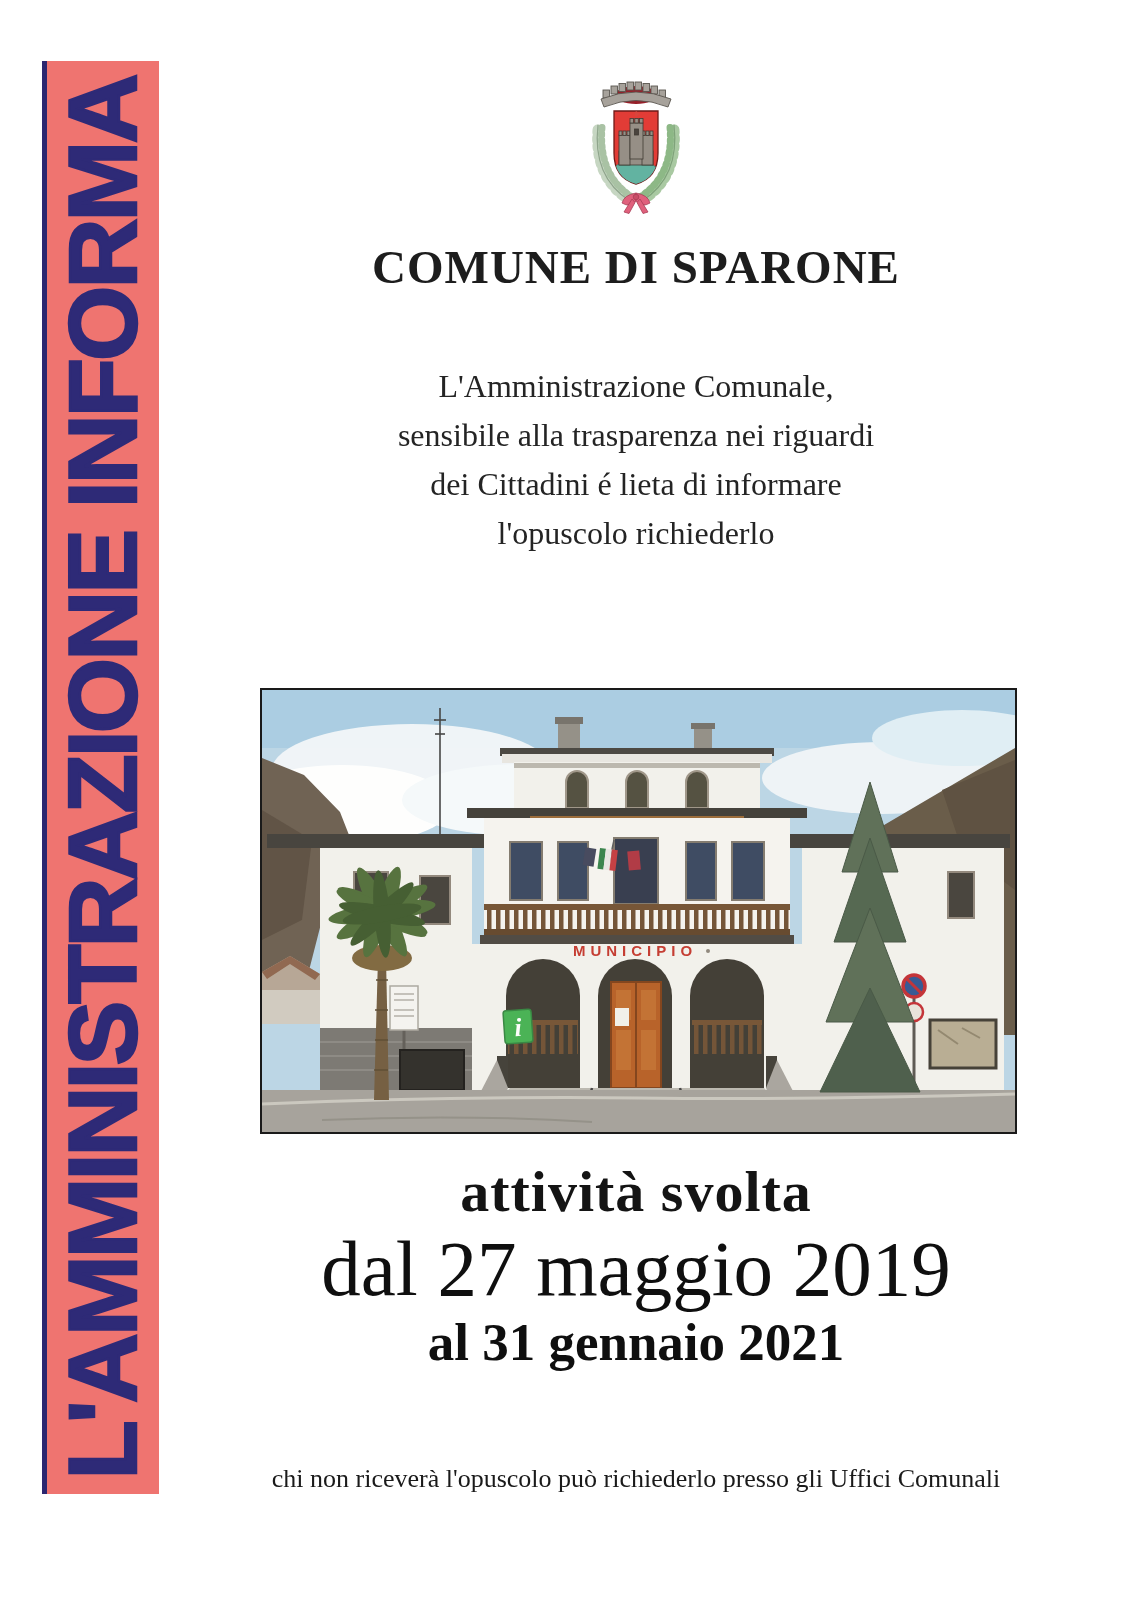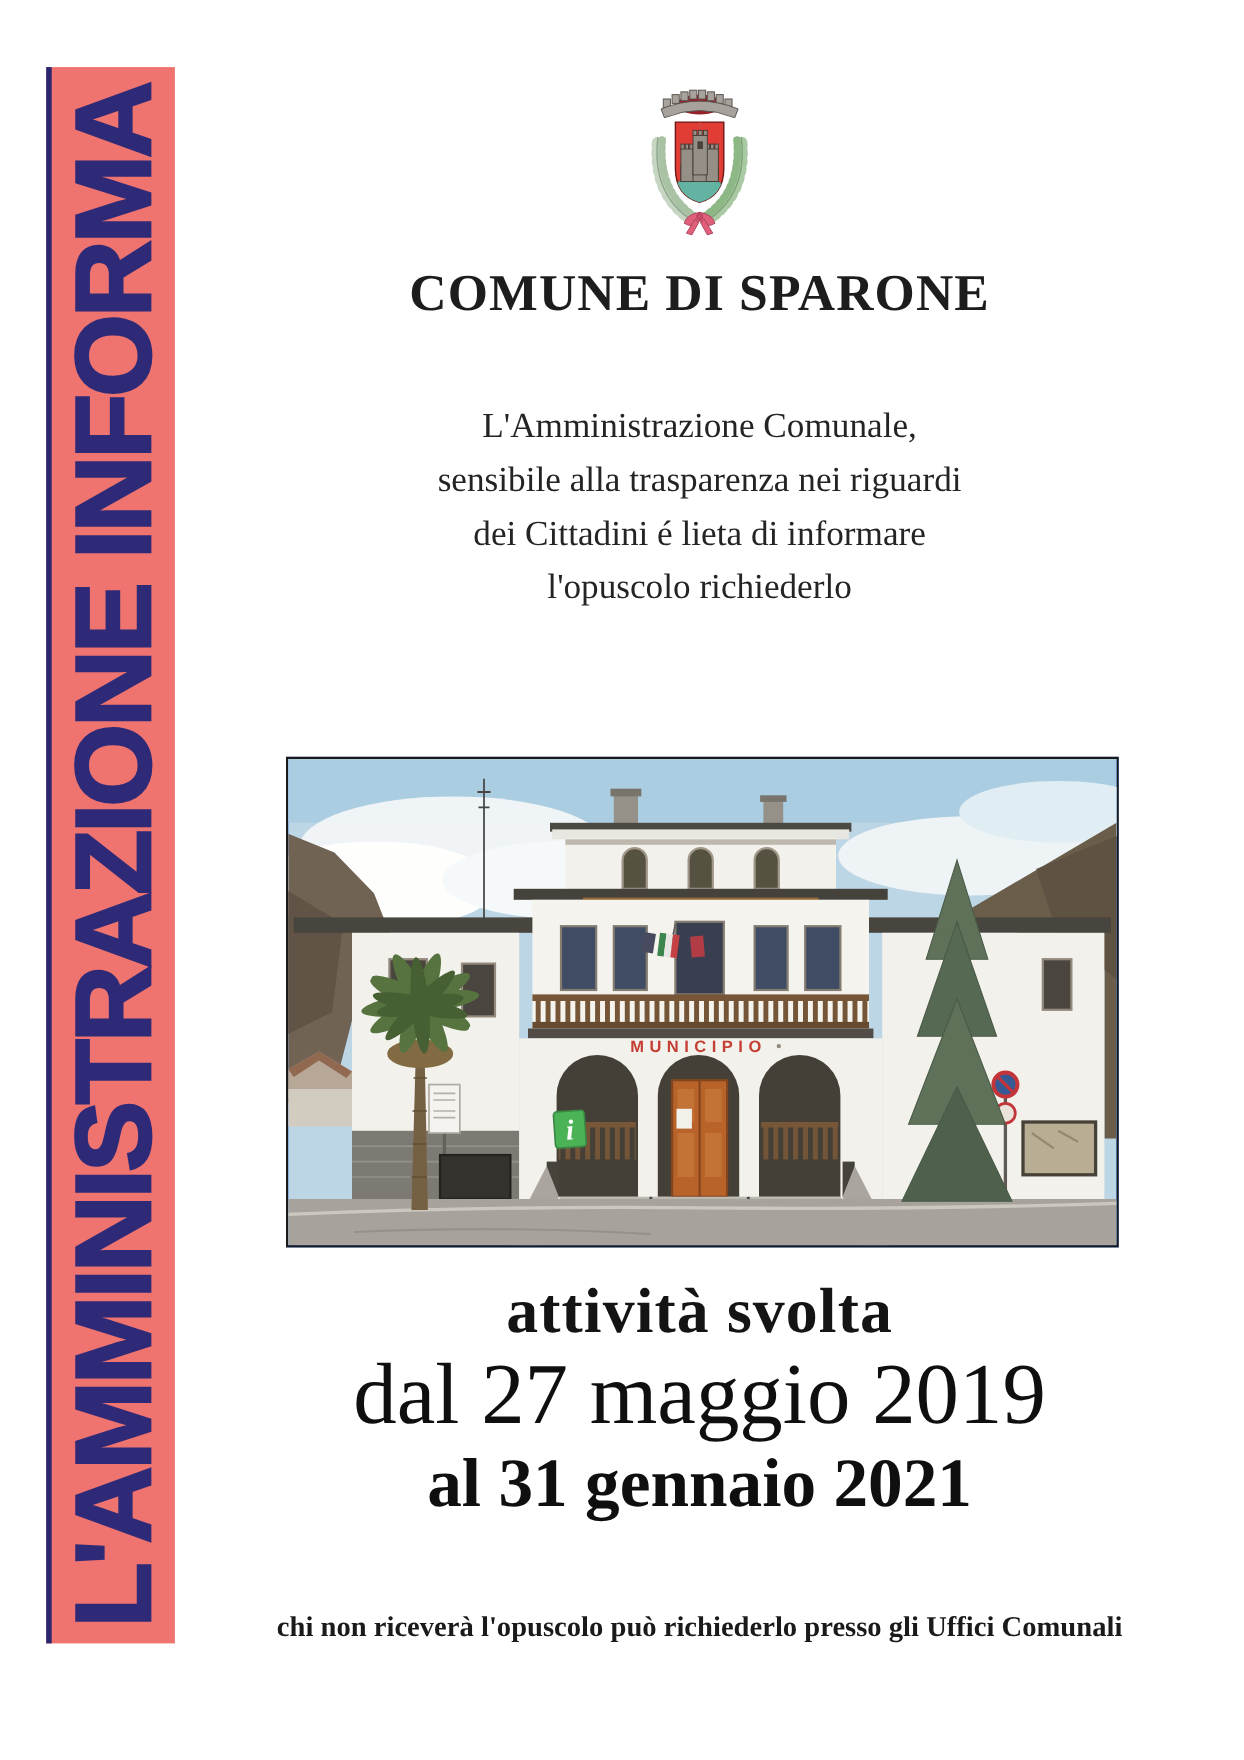--- a/index.html
+++ b/index.html
@@ -53,46 +53,46 @@
     left:0;top:362px;width:100%;
     font-size:32px;line-height:49px;
     color:#242424;
   }
   .photo-frame{
     position:absolute;
     left:119px;top:688px;   
     width:753px;height:442px;
     border:2px solid #1a1a1a;
     box-sizing:content-box;
-    background:#3b82f6;
+    background:#8b5cf6;
   }
   .photo-frame svg{display:block;}
   .activity{
     position:absolute;
     left:0;top:1158px;width:100%;
     font-size:58px;font-weight:700;
     letter-spacing:1px;
     color:#141414;
   }
   .date-line1{
     position:absolute;
     left:0;top:1224px;width:100%;
     font-size:79px;font-weight:400;
     color:#0f0f0f;
   }
   .date-line2{
     position:absolute;
     left:0;top:1312px;width:100%;
-    font-size:63px;font-weight:700;
+    font-size:53px;font-weight:700;
     color:#0f0f0f;
   }
   .footer-note{
     position:absolute;
     left:0;top:1464px;width:100%;
-    font-size:26px;font-weight:700;
+    font-size:26px;font-weight:400;
     color:#1a1a1a;
   }
 </style>
 </head>
 <body>
 
 <div class="page">
 
   <div class="banner">
     <span class="banner-text">L'AMMINISTRAZIONE INFORMA</span>

